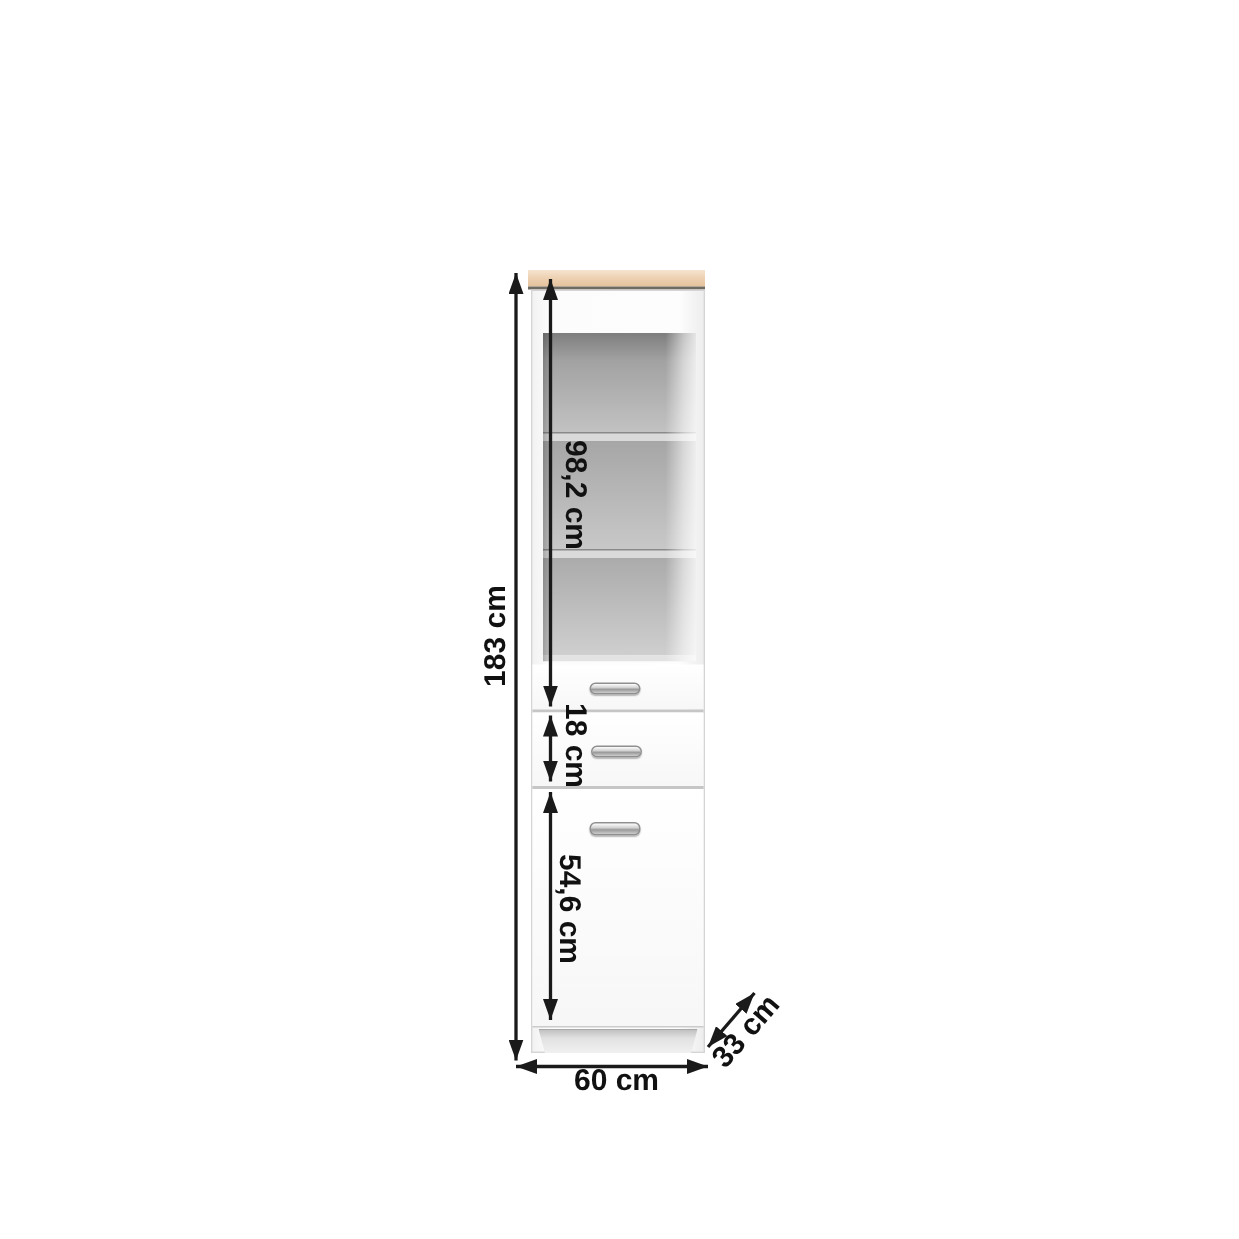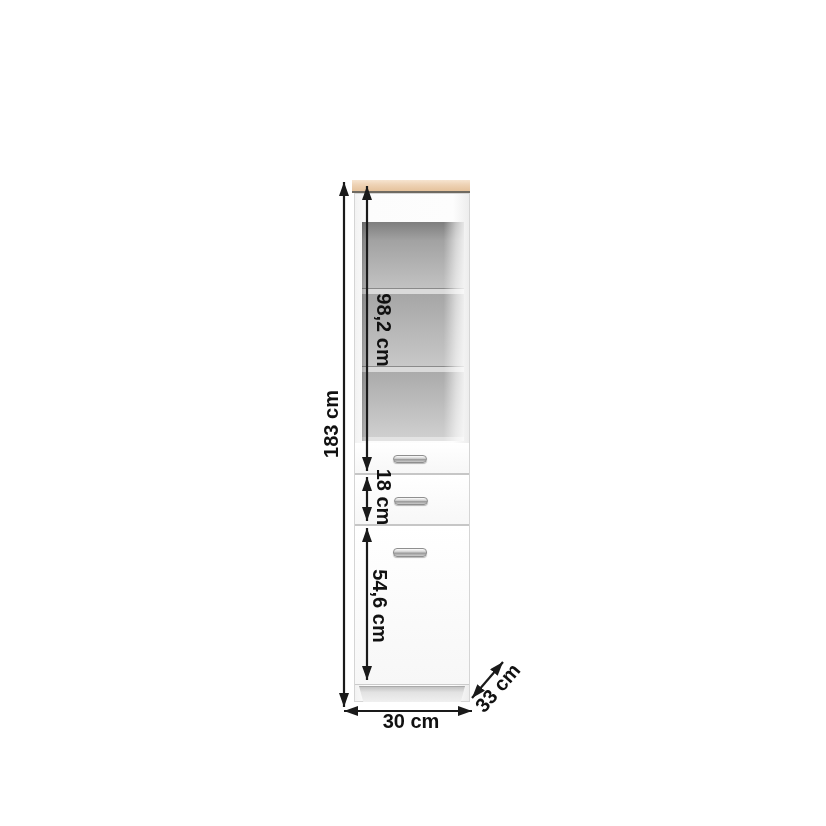--- a/index.html
+++ b/index.html
@@ -114,15 +114,15 @@
     <line x1="367" y1="477" x2="367" y2="521" stroke="#1a1a1a" stroke-width="2.2" marker-start="url(#ah)" marker-end="url(#ah)"></line>
     <line x1="367" y1="528" x2="367" y2="680" stroke="#1a1a1a" stroke-width="2.2" marker-start="url(#ah)" marker-end="url(#ah)"></line>
     <line x1="344" y1="711" x2="472" y2="711" stroke="#1a1a1a" stroke-width="2.2" marker-start="url(#ah)" marker-end="url(#ah)"></line>
     <line x1="472" y1="698" x2="503" y2="662" stroke="#1a1a1a" stroke-width="2.2" marker-start="url(#ah)" marker-end="url(#ah)"></line>
   </svg>
 
   <div class="dim-label rot-ccw lbl-183">183 cm</div>
   <div class="dim-label rot-cw lbl-98">98,2 cm</div>
   <div class="dim-label rot-cw lbl-18">18 cm</div>
   <div class="dim-label rot-cw lbl-54">54,6 cm</div>
-  <div class="dim-label rot-none lbl-40">30 cm</div>
+  <div class="dim-label rot-none lbl-40">60 cm</div>
   <div class="dim-label rot-diag lbl-33">33 cm</div>
 </div>
 
 </body></html>

